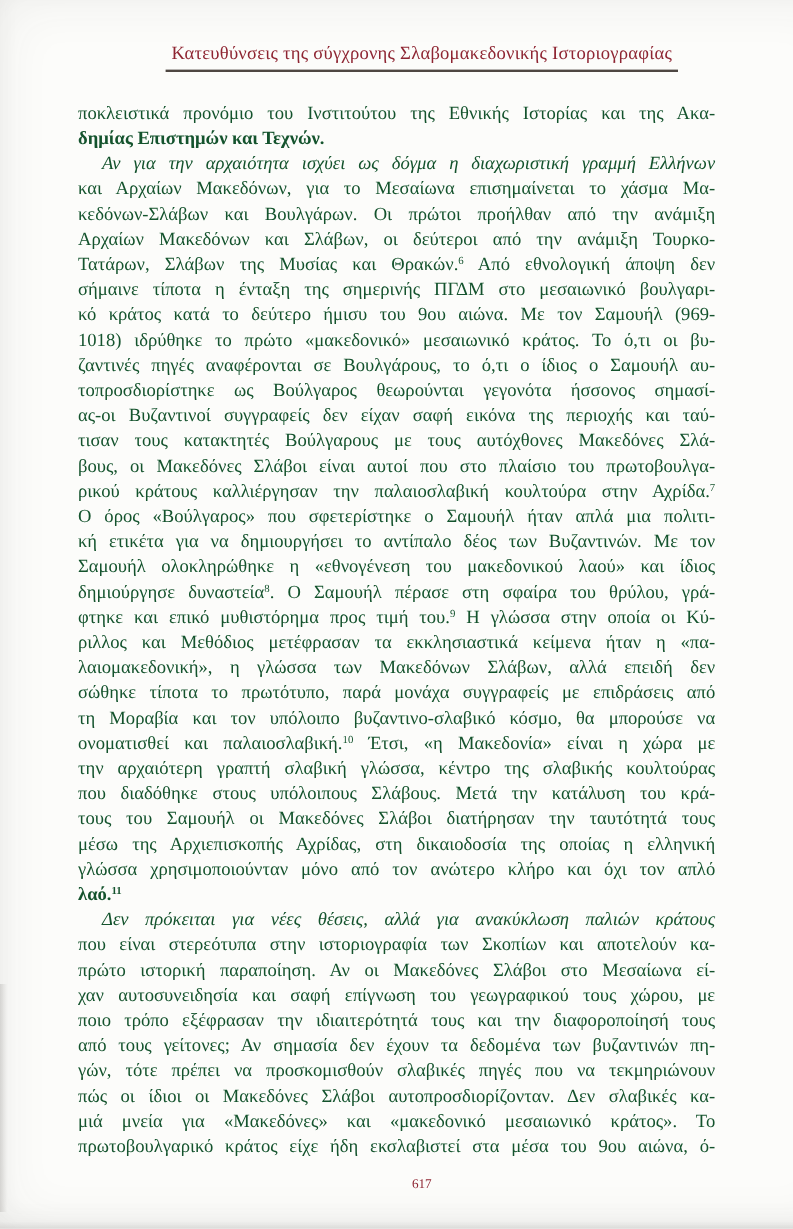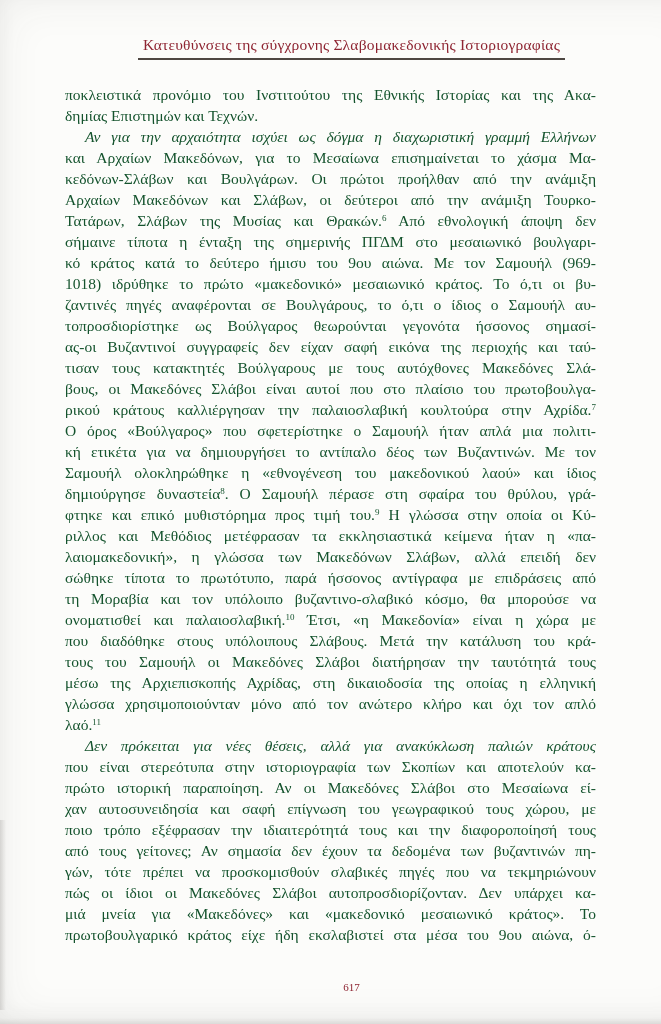--- a/index.html
+++ b/index.html
@@ -40,21 +40,21 @@
   }
   .line {
     height: 21px;
     line-height: 21px;
     text-align: justify;
     text-align-last: justify;
     overflow: hidden;
     white-space: normal;
   }
   .line.indent { text-indent: 20px; font-style: italic; }
-  .line.last { text-align: left; text-align-last: left; }
+  .line.last { text-align: left; text-align-last: left; font-weight: bold; }
   .line sup {
     font-size: 9px;
     line-height: 0;
     vertical-align: baseline;
     position: relative;
     top: -5px;
   }
   .page-number {
     position: absolute;
     top: 981px;
@@ -98,36 +98,37 @@
       <div class="line">τισαν τους κατακτητές Βούλγαρους με τους αυτόχθονες Μακεδόνες Σλά-</div>
       <div class="line">βους, οι Μακεδόνες Σλάβοι είναι αυτοί που στο πλαίσιο του πρωτοβουλγα-</div>
       <div class="line">ρικού κράτους καλλιέργησαν την παλαιοσλαβική κουλτούρα στην Αχρίδα.<sup>7</sup></div>
       <div class="line">Ο όρος «Βούλγαρος» που σφετερίστηκε ο Σαμουήλ ήταν απλά μια πολιτι-</div>
       <div class="line">κή ετικέτα για να δημιουργήσει το αντίπαλο δέος των Βυζαντινών. Με τον</div>
       <div class="line">Σαμουήλ ολοκληρώθηκε η «εθνογένεση του μακεδονικού λαού» και ίδιος</div>
       <div class="line">δημιούργησε δυναστεία<sup>8</sup>. Ο Σαμουήλ πέρασε στη σφαίρα του θρύλου, γρά-</div>
       <div class="line">φτηκε και επικό μυθιστόρημα προς τιμή του.<sup>9</sup> Η γλώσσα στην οποία οι Κύ-</div>
       <div class="line">ριλλος και Μεθόδιος μετέφρασαν τα εκκλησιαστικά κείμενα ήταν η «πα-</div>
       <div class="line">λαιομακεδονική», η γλώσσα των Μακεδόνων Σλάβων, αλλά επειδή δεν</div>
-      <div class="line">σώθηκε τίποτα το πρωτότυπο, παρά ήσσονος αντίγραφα με επιδράσεις από</div>
+      <div class="line">σώθηκε τίποτα το πρωτότυπο, παρά μονάχα συγγραφείς με επιδράσεις από</div>
       <div class="line">τη Μοραβία και τον υπόλοιπο βυζαντινο-σλαβικό κόσμο, θα μπορούσε να</div>
       <div class="line">ονοματισθεί και παλαιοσλαβική.<sup>10</sup> Έτσι, «η Μακεδονία» είναι η χώρα με</div>
+      <div class="line">την αρχαιότερη γραπτή σλαβική γλώσσα, κέντρο της σλαβικής κουλτούρας</div>
       <div class="line">που διαδόθηκε στους υπόλοιπους Σλάβους. Μετά την κατάλυση του κρά-</div>
       <div class="line">τους του Σαμουήλ οι Μακεδόνες Σλάβοι διατήρησαν την ταυτότητά τους</div>
       <div class="line">μέσω της Αρχιεπισκοπής Αχρίδας, στη δικαιοδοσία της οποίας η ελληνική</div>
       <div class="line">γλώσσα χρησιμοποιούνταν μόνο από τον ανώτερο κλήρο και όχι τον απλό</div>
       <div class="line last">λαό.<sup>11</sup></div>
       <div class="line indent">Δεν πρόκειται για νέες θέσεις, αλλά για ανακύκλωση παλιών κράτους</div>
       <div class="line">που είναι στερεότυπα στην ιστοριογραφία των Σκοπίων και αποτελούν κα-</div>
       <div class="line">πρώτο ιστορική παραποίηση. Αν οι Μακεδόνες Σλάβοι στο Μεσαίωνα εί-</div>
       <div class="line">χαν αυτοσυνειδησία και σαφή επίγνωση του γεωγραφικού τους χώρου, με</div>
       <div class="line">ποιο τρόπο εξέφρασαν την ιδιαιτερότητά τους και την διαφοροποίησή τους</div>
       <div class="line">από τους γείτονες; Αν σημασία δεν έχουν τα δεδομένα των βυζαντινών πη-</div>
       <div class="line">γών, τότε πρέπει να προσκομισθούν σλαβικές πηγές που να τεκμηριώνουν</div>
-      <div class="line">πώς οι ίδιοι οι Μακεδόνες Σλάβοι αυτοπροσδιορίζονταν. Δεν υπάρχει κα-</div>
+      <div class="line">πώς οι ίδιοι οι Μακεδόνες Σλάβοι αυτοπροσδιορίζονταν. Δεν σλαβικές κα-</div>
       <div class="line">μιά μνεία για «Μακεδόνες» και «μακεδονικό μεσαιωνικό κράτος». Το</div>
       <div class="line">πρωτοβουλγαρικό κράτος είχε ήδη εκσλαβιστεί στα μέσα του 9ου αιώνα, ό-</div>
     </div>
 
   <div class="page-number" style="color: rgb(142, 37, 50);">617</div>
 
   <div class="scan-edge-left"></div>
   <div class="scan-edge-bottom"></div>
 </div>
 

